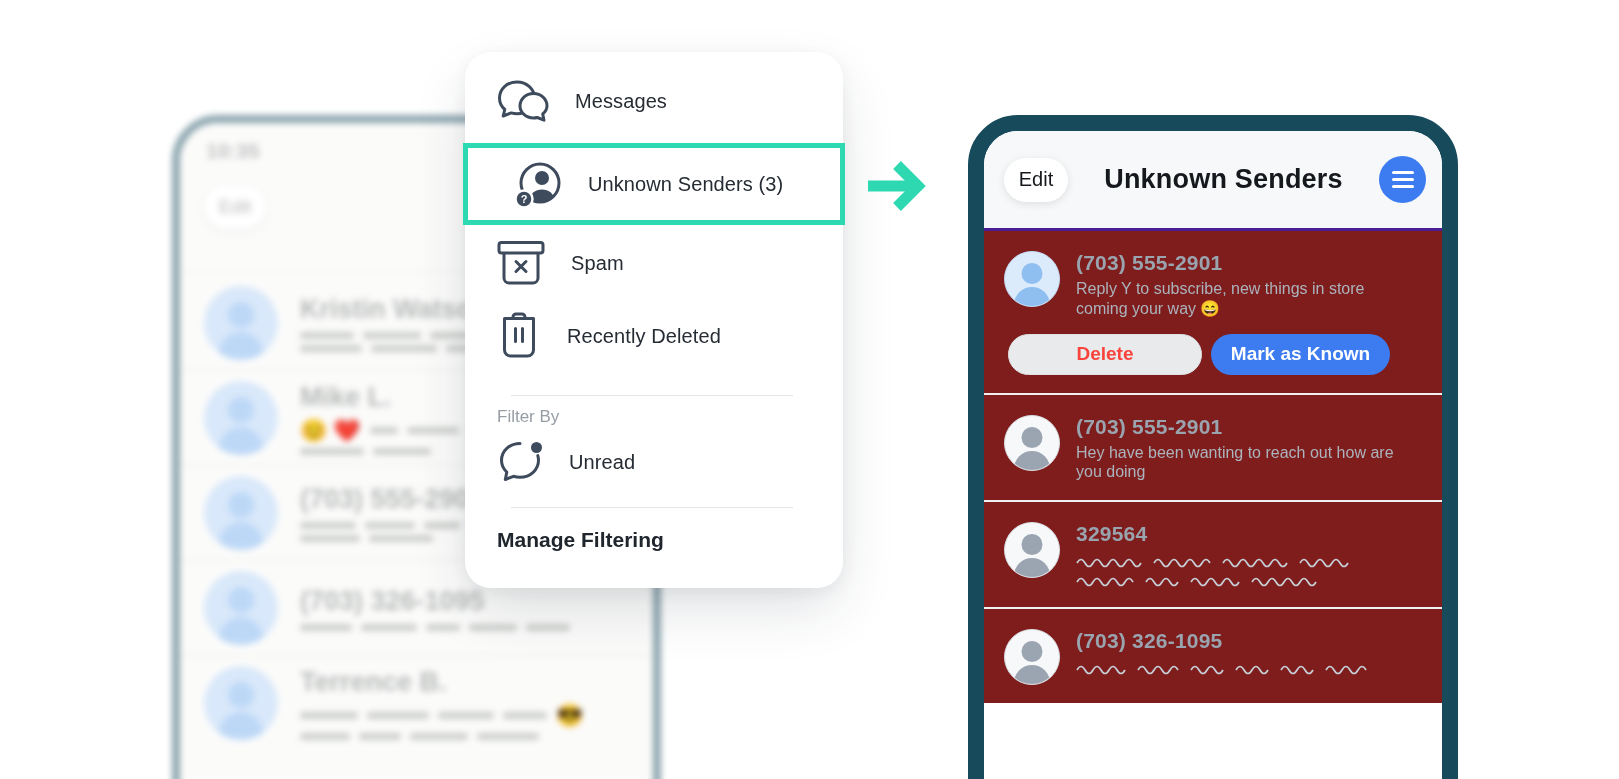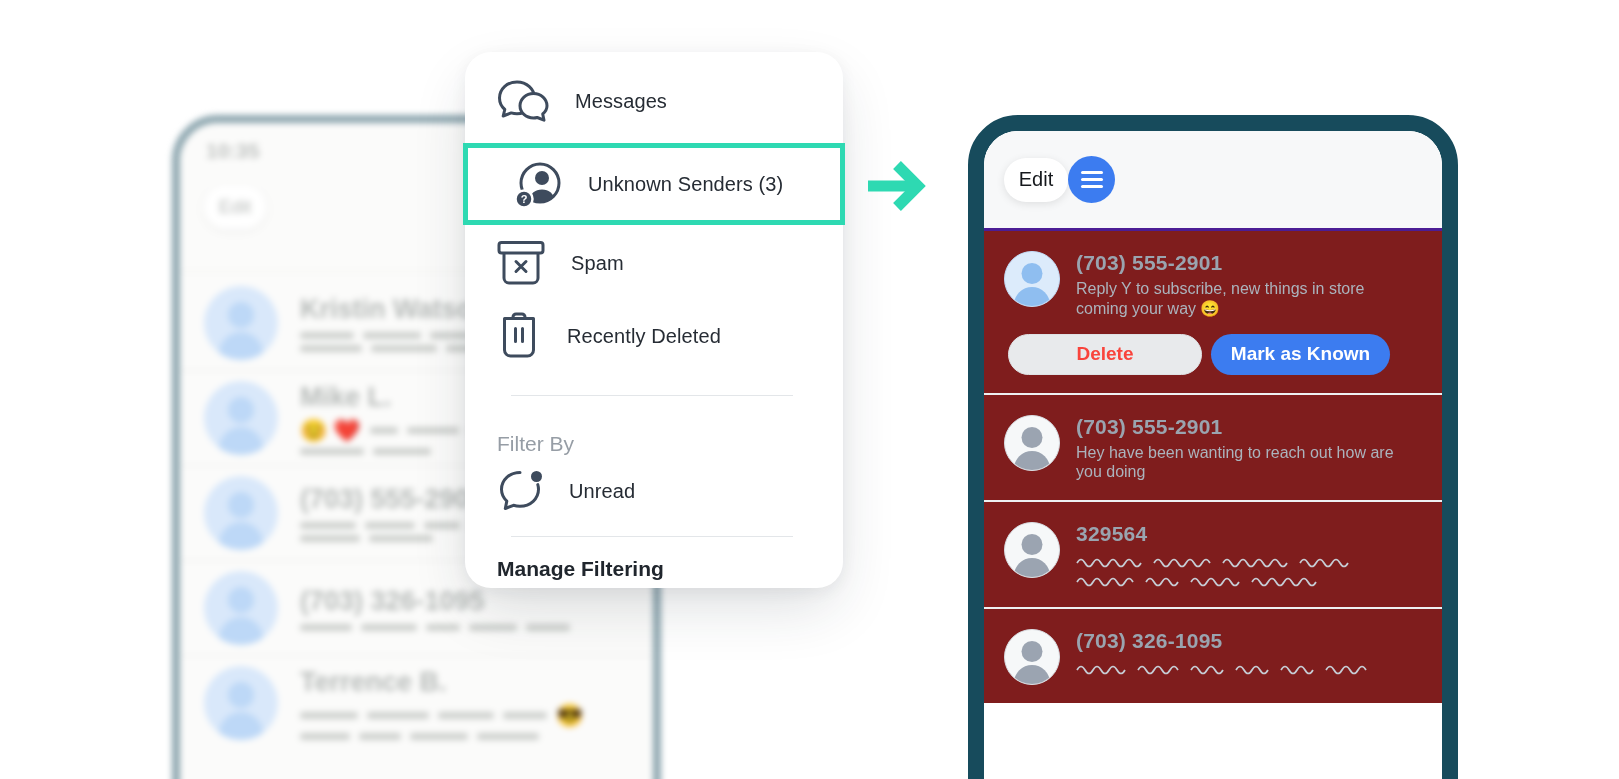--- a/index.html
+++ b/index.html
@@ -36,21 +36,21 @@
   .menu-card { position:absolute; left:465px; top:52px; width:378px; height:536px;
     background:#ffffff; border-radius:26px;
     box-shadow:0 24px 60px -8px rgba(30,42,56,.16), 0 4px 16px rgba(30,42,56,.06); }
   .m-row { display:flex; align-items:center; gap:26px; padding-left:32px; cursor:default; }
   .m-row.messages { height:91px; padding-top:8px; }
   .m-row.unknown { height:82px; border:5px solid #2ed9b2; margin:0 -2px; padding-left:44px; gap:24px; }
   .m-row.spam { height:72px; padding-top:4px; }
   .m-row.recent { height:78px; }
   .m-label { font-size:20px; color:#262c34; letter-spacing:.1px; }
   .m-div { border-top:1px solid #e3e6e9; margin:20px 50px 0 46px; }
-  .m-filterby { margin:36px 0 0 32px; font-size:21px; color:#969da5; }
+  .m-filterby { margin:11px 0 0 32px; font-size:17px; color:#969da5; }
   .m-row.unread { height:62px; margin-top:4px; }
   .m-manage { margin:20px 0 0 32px; font-size:21px; font-weight:700; color:#20262d; cursor:default; }
   .m-icon { flex:0 0 auto; display:flex; align-items:center; justify-content:center; }
 
   
   .arrow-wrap { position:absolute; left:864px; top:156px; }
 
   
   .right-phone { position:absolute; left:968px; top:115px; width:490px; height:700px;
     border:16px solid #174b5c; border-radius:50px 50px 0 0; background:#ffffff; overflow:hidden; }
@@ -294,20 +294,21 @@
     </svg>
   </div>
 
   <div class="right-phone">
     <div class="rp-screen">
 
       <div class="rp-header">
         <div class="rp-edit">
           <span>Edit</span>
         </div>
+        <div class="rp-title">Unknown Senders</div>
         <div class="rp-menu-btn">
           <span></span>
             <span></span>
             <span></span>
         </div>
       </div>
 
       <div class="r-row">
         <div class="r-head">
           <div class="r-avatar blue">

